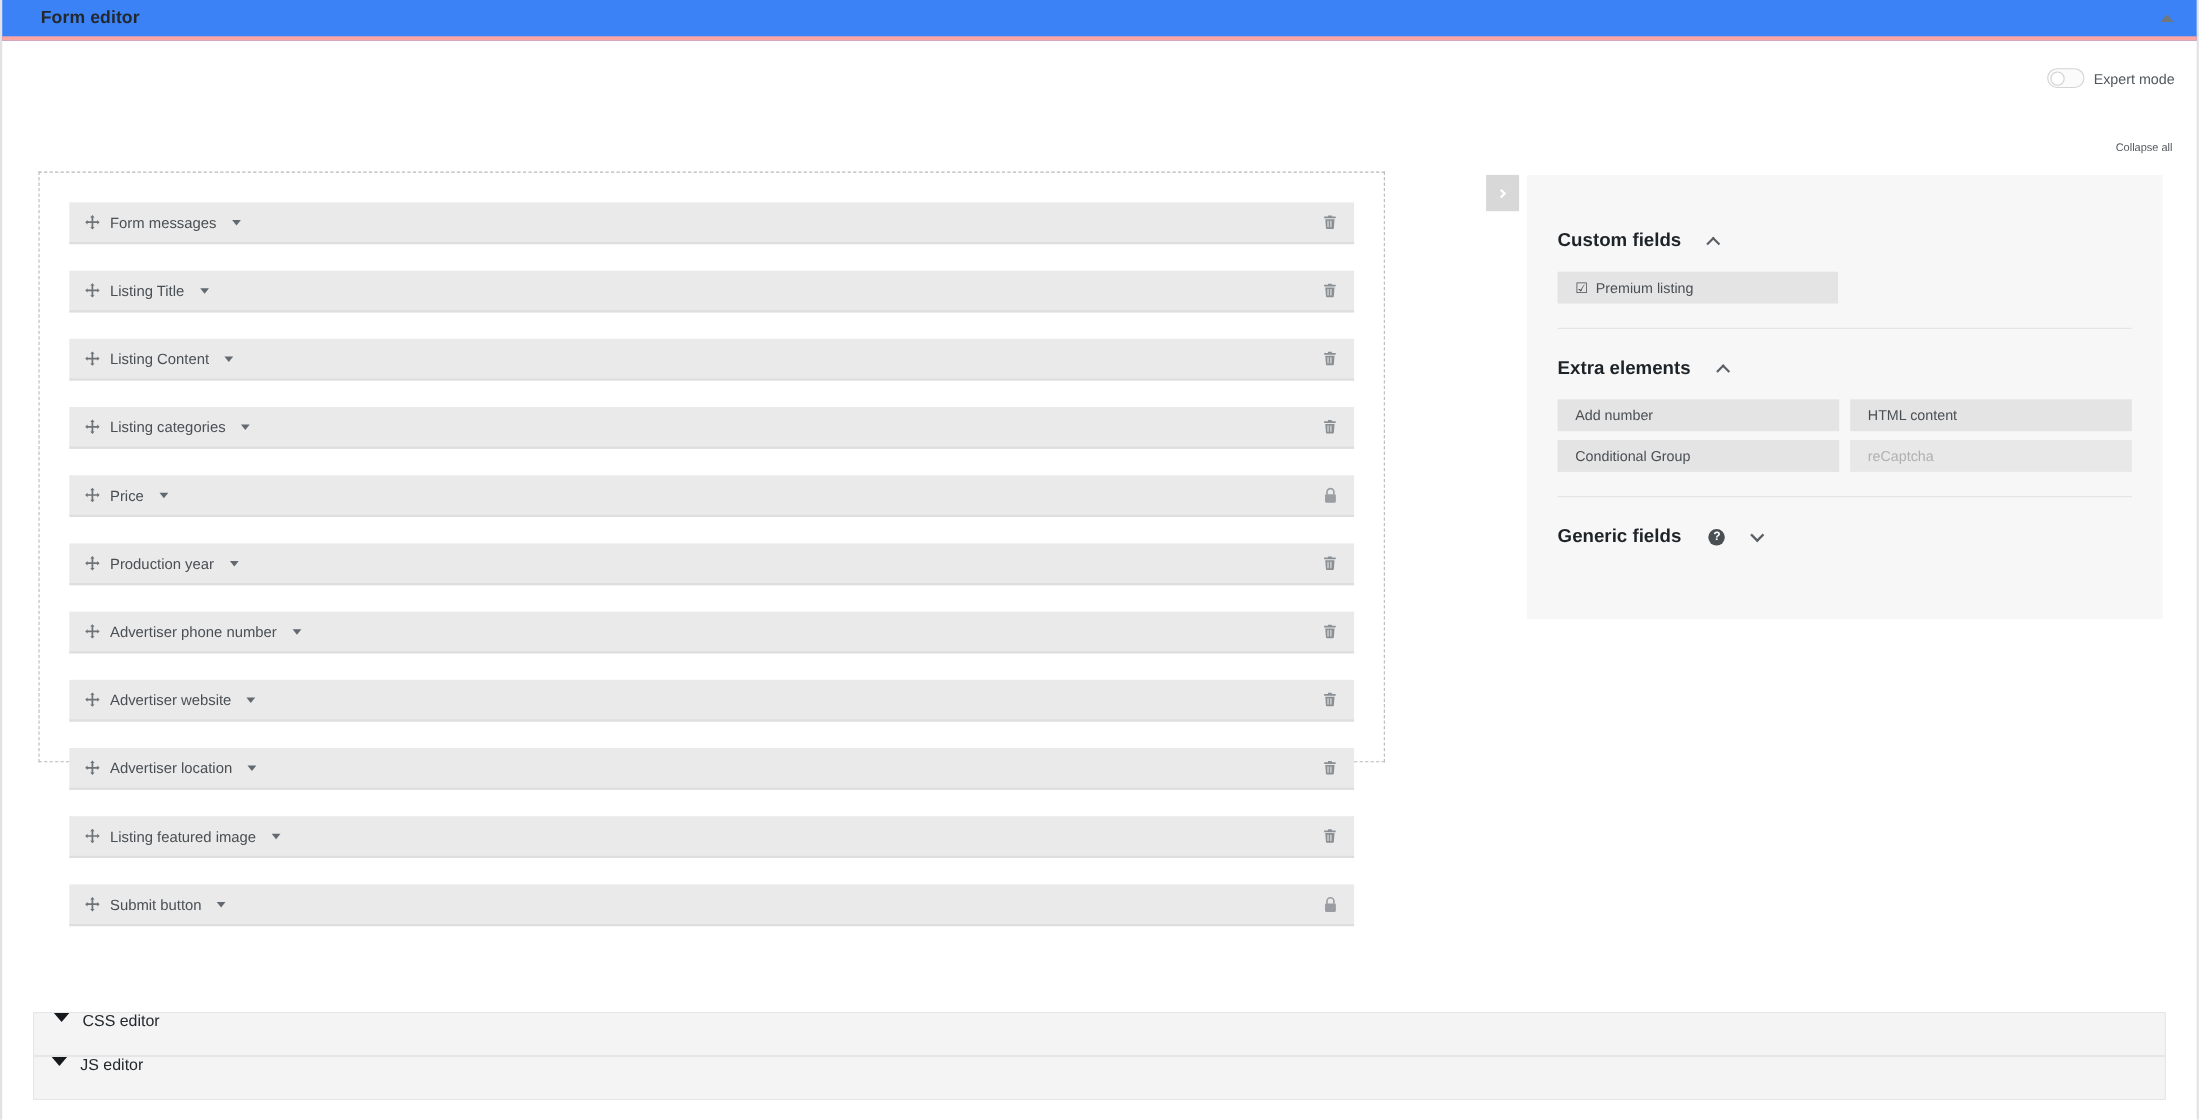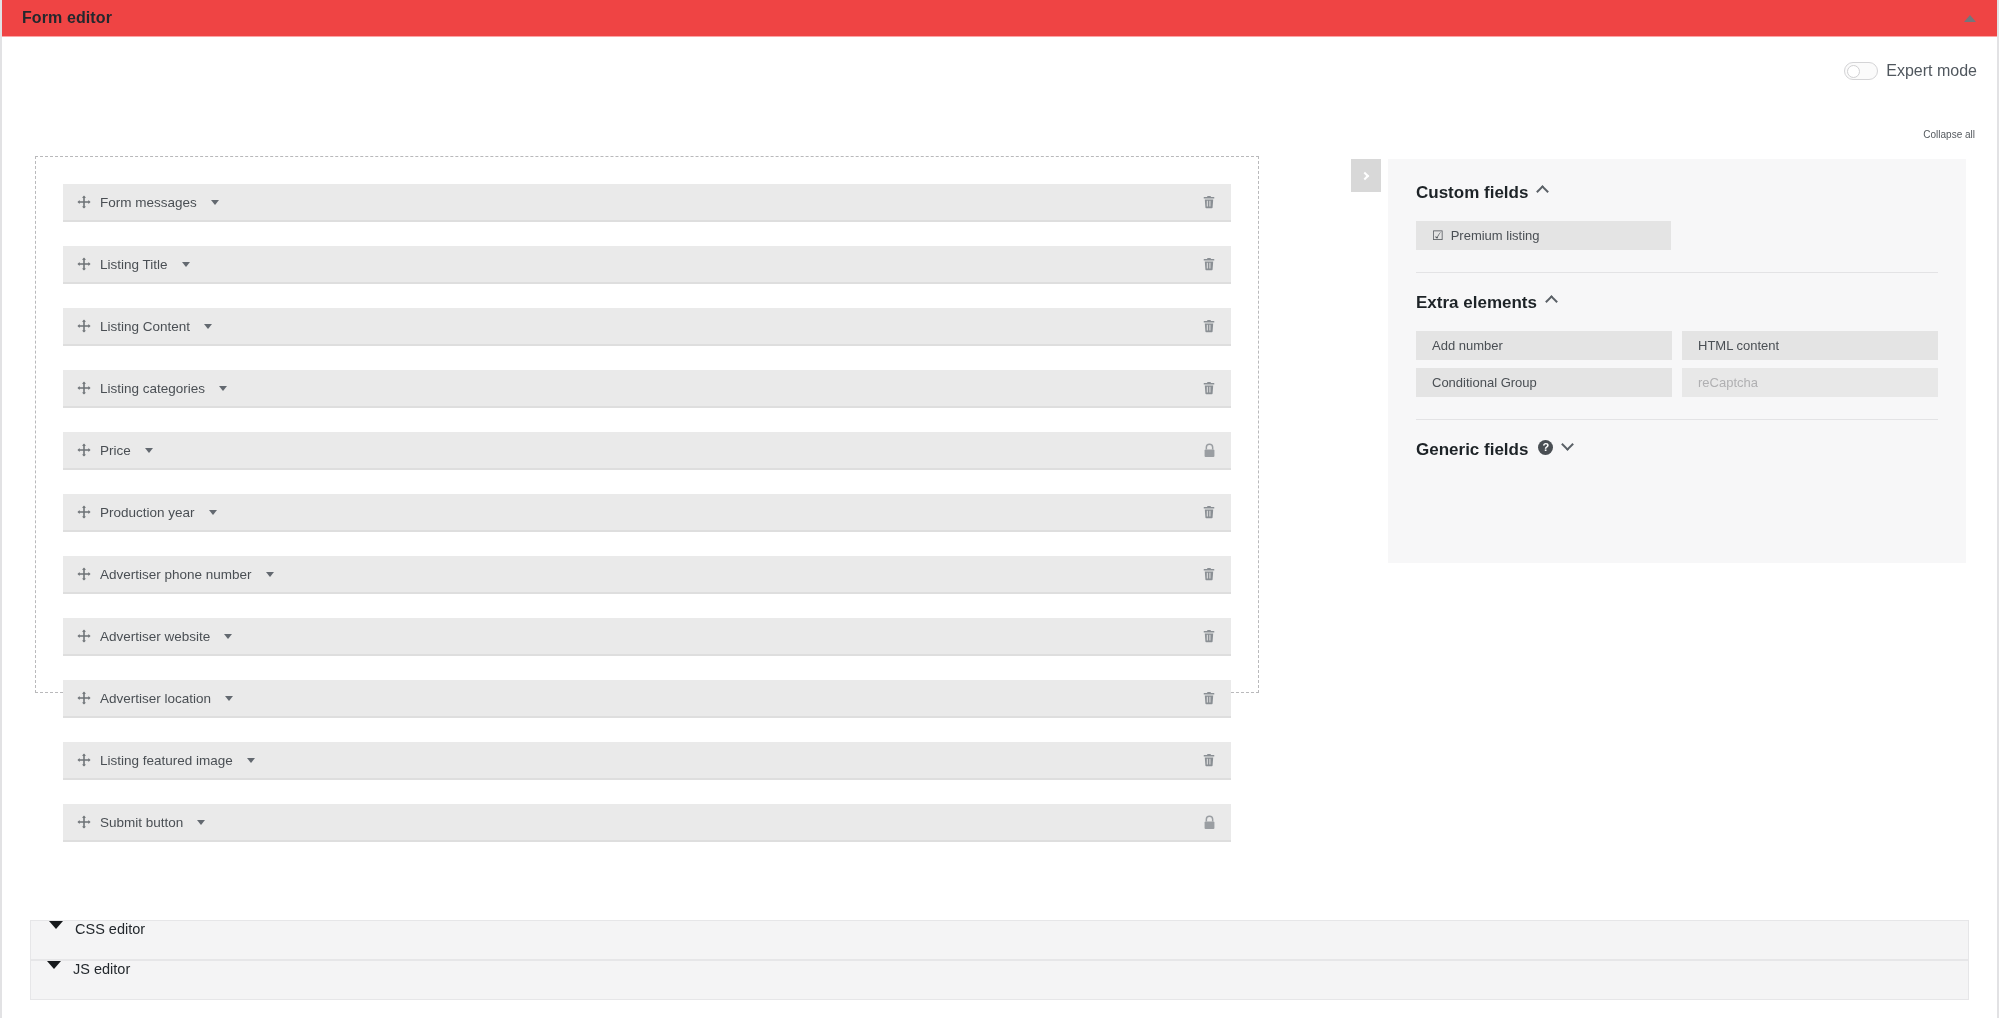--- a/index.html
+++ b/index.html
@@ -18,24 +18,25 @@
     height: 1018px;
     background: #ffffff;
     border-left: 2px solid #e2e2e4;
     border-right: 2px solid #e2e2e4;
   }
 
   
   .titlebar {
     position: relative;
     height: 37px;
-    border-bottom: 1px solid #fca5a5;
-    display: flex;
-    align-items: center;
-    background: #ef4444;
+    border-bottom: 4px solid #fca5a5;
+    display: flex;
+    align-items: center;
+    background: #3b82f6;
+    padding-left: 15px;
   }
   .titlebar-text {
     margin-left: 20px;
     font-size: 16px;
     font-weight: bold;
     color: #23282d;
     letter-spacing: 0.1px;
   }
   .titlebar-toggle {
     position: absolute;
@@ -77,21 +78,21 @@
   }
   .switch .knob {
     position: absolute;
     left: 2px; top: 1.5px;
     width: 13px; height: 13px;
     border-radius: 50%;
     background: #ffffff;
     border: 1px solid #d0d0d2;
   }
   .expert-label {
-    font-size: 16px;
+    font-size: 13px;
     color: #50575e;
     white-space: nowrap;
   }
 
   
   .collapse-all {
     position: absolute;
     right: 22px;
     top: 129px;
     font-size: 10px;
@@ -192,24 +193,25 @@
     left: 1386px;
     top: 9px;
     width: 578px;
     height: 404px;
     background: #f7f7f8;
     padding: 24px 28px 0 28px;
   }
 
   .sb-section-head {
     display: flex;
-    align-items: flex-start;
-    gap: 10px;
+    align-items: center;
+    gap: 25px;
     margin-bottom: 18px;
     cursor: pointer;
+    margin-top: 26px;
   }
   .sb-section-title {
     font-size: 17px;
     font-weight: bold;
     color: #1d2327;
   }
   .chev-up, .chev-down {
     width: 9px; height: 9px;
     border-top: 2px solid #5a6066;
     border-right: 2px solid #5a6066;

